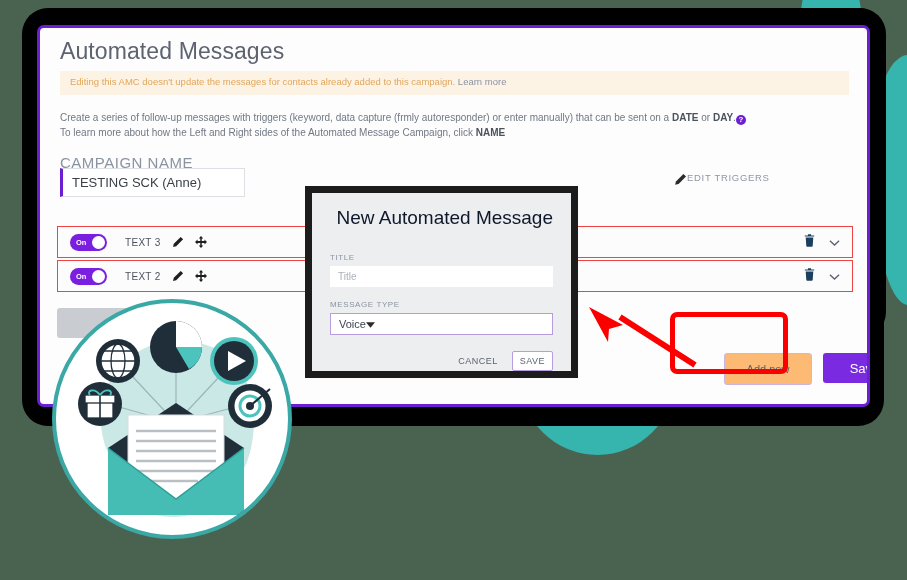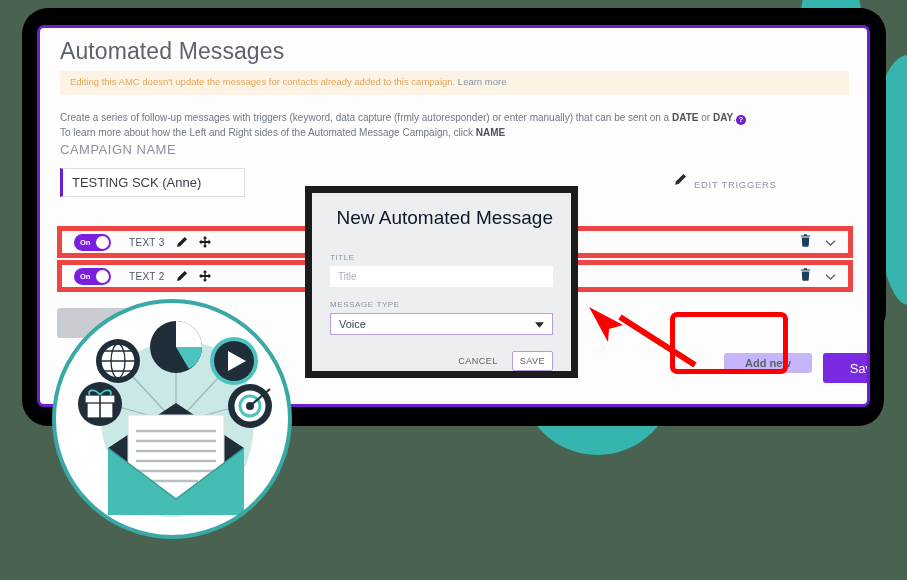--- a/index.html
+++ b/index.html
@@ -96,22 +96,22 @@
     color: #fff;
     font-size: 8px;
     line-height: 10px;
     text-align: center;
     vertical-align: -1px;
     font-weight: 700;
   }
 
   #campaign-label {
     position: absolute;
-    left: 20px; top: 114px;
-    font-size: 13px;
+    left: 20px; top: 126px;
+    font-size: 15px;
     letter-spacing: .5px;
     color: #8b93a1;
   }
   #campaign-input {
     position: absolute;
     left: 20px; top: 140px;
     width: 185px; height: 29px;
     box-sizing: border-box;
     border: 1px solid #dcdfe4;
     border-left: 3px solid #6c1fd0;
@@ -119,34 +119,34 @@
     font-size: 13px;
     color: #3a3f47;
     padding: 0 9px;
     font-family: "Liberation Sans", sans-serif;
     outline: none;
   }
 
   #edit-triggers {
     position: absolute;
     left: 634px; top: 144px;
-    display: flex; align-items: flex-end; gap: 7px;
+    display: flex; align-items: flex-start; 
     cursor: pointer;
   }
   #edit-triggers .label {
     font-size: 9.5px; letter-spacing: .7px; color: #8e96a4;
   }
 
   
   .msg-row {
     position: absolute;
     left: 17px;
     width: 796px; height: 32px;
     box-sizing: border-box;
-    border: 5px solid #ef4444;
+    border: 1px solid #ef4444;
     background: #fcfcfd;
     display: flex;
     align-items: center;
   }
   #msg-row-0 { top: 198px; }
   #msg-row-1 { top: 232px; }
 
   .toggle {
     margin-left: 12px;
     width: 37px; height: 17px;
@@ -179,30 +179,29 @@
   #ghost-button {
     position: absolute;
     left: 17px; top: 280px;
     width: 92px; height: 30px;
     background: #c9cdd2;
     border-radius: 3px;
   }
   #add-new-button {
     position: absolute;
     left: 684px; top: 325px;
-    width: 88px; height: 20px;
+    width: 88px; height: 32px;
     box-sizing: border-box;
     border: 1px solid #c9b6e4;
     border-radius: 3px;
-    background: #c4b5fd;
+    background: #fdba74;
     color: #5b6370;
     font-size: 11px;
     font-family: "Liberation Sans", sans-serif;
     cursor: pointer;
-    font-weight: bold;
   }
   #save-button {
     position: absolute;
     left: 783px; top: 325px;
     width: 83px; height: 30px;
     box-sizing: border-box;
     border: none;
     border-radius: 3px;
     background: #7a2ae0;
     color: #fff;
@@ -244,21 +243,20 @@
   #modal-title-input::placeholder { color: #aab1bb; }
   #modal-select {
     width: 100%; height: 22px;
     box-sizing: border-box;
     border: 1px solid #b79de0;
     background: #fff;
     padding: 0 8px;
     font-size: 11px; color: #3e444d;
     font-family: "Liberation Sans", sans-serif;
     display: flex; align-items: center;
-    justify-content: space-between;
     cursor: pointer;
   }
   #modal-actions {
     display: flex; justify-content: flex-end; align-items: center;
     gap: 8px; margin-top: 16px;
   }
   #modal-cancel {
     background: none; border: none;
     font-size: 9px; letter-spacing: .5px; color: #5c636e;
     font-family: "Liberation Sans", sans-serif;

